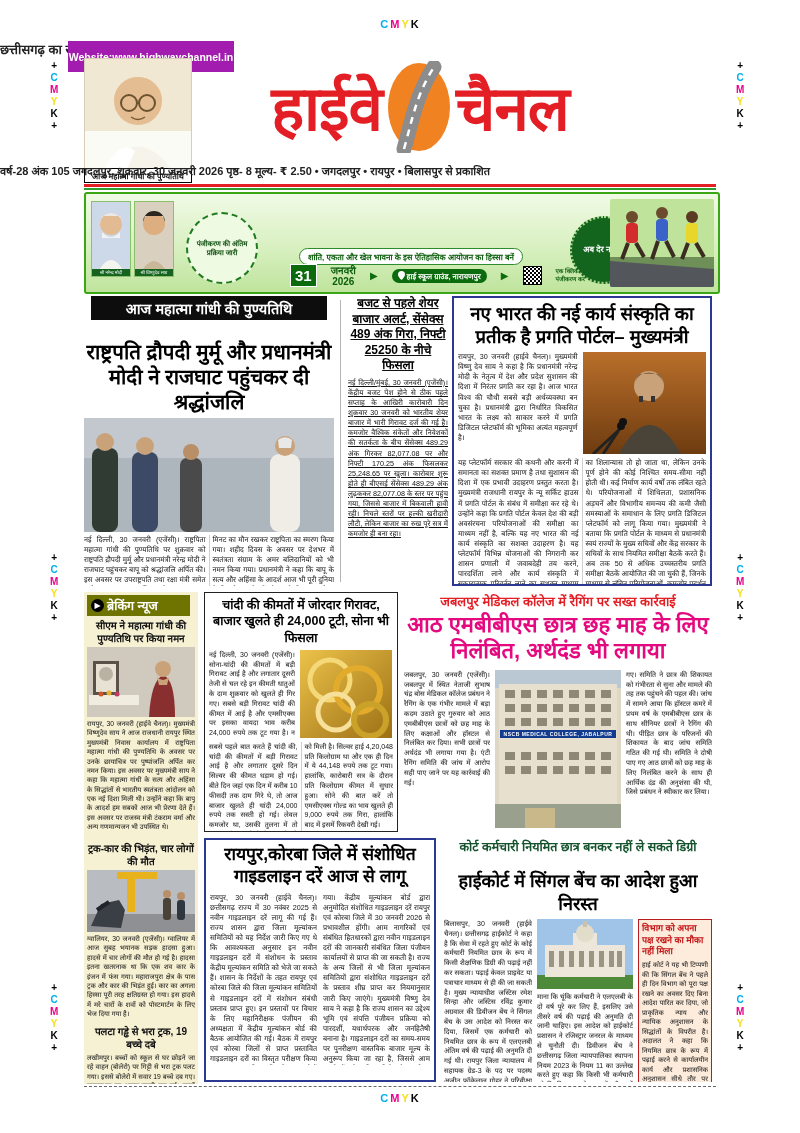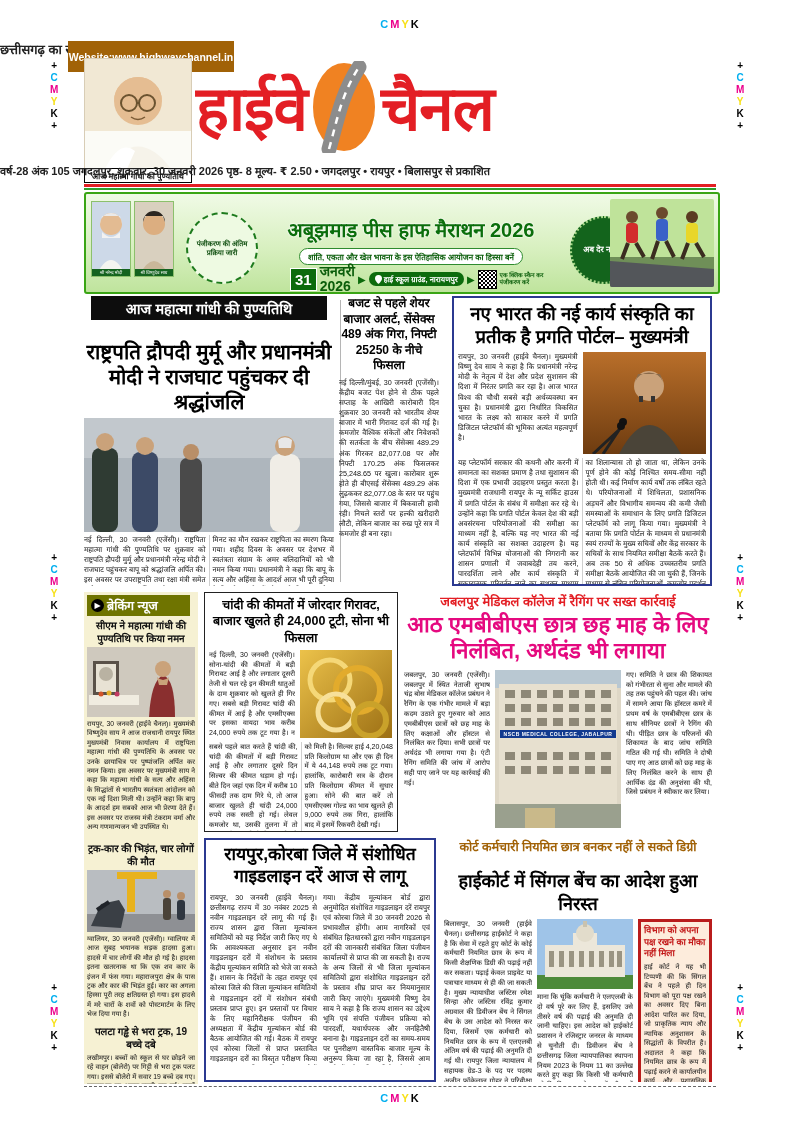--- a/index.html
+++ b/index.html
@@ -9,26 +9,26 @@
   .center{}
   .jus{text-align:justify;}
   .clip{overflow:hidden;}
 
   
   .cmykword{display:flex;justify-content:center;gap:1px;font-weight:bold;font-size:11px;letter-spacing:1px;}
   .reg{display:flex;flex-direction:column;align-items:center;font-weight:bold;font-size:10px;line-height:1.2;}
 
   
   .tagline{width:100%;top:40px;left:0;font-size:13px;font-weight:bold;color:#222;}
-  .website{left:68px;top:41px;width:166px;height:31px;background:#a16207;color:#fff;
+  .website{left:68px;top:41px;width:166px;height:31px;background:#a21caf;color:#fff;
            font-size:10.5px;font-weight:bold;display:flex;align-items:center;justify-content:center;}
   .gandhi{left:84px;top:58px;width:106px;height:110px;background:#f3ead9;border:1px solid #d8cdb6;}
   .gandhi-cap{left:84px;top:168px;width:106px;border:1px solid #000;font-size:8px;font-weight:bold;
               text-align:center;padding:1px 0;background:#fff;}
-  .logo-row{left:196px;top:58px;width:448px;height:102px;display:flex;align-items:center;justify-content:flex-start;gap:4px;}
+  .logo-row{left:196px;top:58px;width:448px;height:102px;display:flex;align-items:center;justify-content:center;gap:4px;}
   .logo-txt{font-size:62px;font-weight:800;color:#e31e24;line-height:1;letter-spacing:-1px;}
   .issue{width:100%;top:163px;left:0;font-size:11px;font-weight:bold;color:#222;}
   .rule-red{left:84px;top:184px;width:632px;height:3px;background:#e31e24;}
   .rule-green{left:84px;top:188px;width:632px;height:2px;background:#2e9e2e;}
 
   
   .banner{left:84px;top:192px;width:632px;height:98px;border:2px solid #3aa515;border-radius:3px;
           background:linear-gradient(180deg,#f0fae6 0%,#d8f0c0 55%,#bfe49d 100%);}
   .b-photo{position:absolute;width:38px;height:74px;top:7px;overflow:hidden;border:1px solid #8cc06c;}
   .b-cap{position:absolute;bottom:0;left:0;right:0;background:#14631f;color:#fff;font-size:4.5px;
@@ -37,23 +37,23 @@
            text-align:center;font-weight:bold;}
   .badge-l{left:100px;top:18px;width:60px;height:60px;background:#eefae2;border:2px dashed #1d7a1d;
            color:#145214;font-size:7px;line-height:1.3;padding:4px;}
   .badge-r{left:484px;top:22px;width:56px;height:56px;background:#13641c;border:2px dotted #a9d98a;
            color:#fff;font-size:8px;line-height:1.3;padding:4px;}
   .b-title{left:170px;top:22px;width:310px;text-align:center;color:#0b6e0b;font-weight:800;font-size:20px;
            text-shadow:0 0 2px #fff,0 0 2px #fff;}
   .b-sub{left:186px;top:52px;width:278px;text-align:center;}
   .b-sub span{display:inline-block;background:#fff;border:1px solid #2e8b2e;border-radius:9px;
               color:#0b5e0b;font-weight:bold;font-size:8px;padding:2px 8px;}
-  .b-datebox{left:204px;top:70px;display:flex;align-items:center;gap:3px;}
+  .b-datebox{left:204px;top:70px;display:flex;align-items:center;gap:14px;}
   .b-day{background:#0c6b0c;color:#fff;font-size:15px;font-weight:800;padding:2px 4px;border:1px solid #fff;}
-  .b-mon{color:#0b5e0b;font-weight:800;font-size:14px;line-height:1.1;text-align:left;}
+  .b-mon{color:#0b5e0b;font-weight:800;font-size:10px;line-height:1.1;text-align:center;}
   .b-arrow{color:#0c6b0c;font-size:10px;font-weight:bold;}
   .b-venue{display:flex;align-items:center;gap:2px;background:#0c6b0c;color:#fff;border-radius:8px;
            font-size:7.5px;font-weight:bold;padding:2px 6px;}
   .b-qr{width:17px;height:17px;background:
         repeating-linear-gradient(0deg,#000 0 2px,#fff 2px 4px),
         repeating-linear-gradient(90deg,#000 0 2px,#fff 2px 4px);background-blend-mode:difference;border:1px solid #000;}
   .b-qrlab{color:#0b5e0b;font-weight:bold;font-size:6px;line-height:1.2;width:58px;text-align:left;}
   .b-runners{left:524px;top:5px;width:104px;height:88px;overflow:hidden;border-radius:2px;}
 
   
@@ -71,23 +71,23 @@
   .leftcol{left:84px;top:592px;width:114px;height:492px;background:#f6f1d3;padding:3px;box-sizing:border-box;}
   .bn-bar{display:flex;align-items:center;gap:3px;background:#6f7400;color:#fff;font-weight:800;
           font-size:12.5px;padding:2px 4px;width:88%;}
   .bn-ico{width:13px;height:13px;border-radius:50%;background:#000;color:#fff;font-size:8px;
           display:flex;align-items:center;justify-content:center;flex:0 0 auto;}
   .bn-head{font-size:10px;font-weight:800;line-height:1.25;text-align:center;margin:4px 0 2px;}
   .bn-body{font-size:6.8px;line-height:1.38;text-align:justify;}
 
   .kicker-red{color:#e31e24;font-weight:800;font-size:13px;text-align:center;}
   .h-magenta{color:#e5097f;font-weight:800;font-size:22px;line-height:1.2;text-align:center;}
-  .kicker-teal{color:#a16207;font-weight:800;font-size:12.5px;text-align:center;}
-
-  .pinkbox{background:#fdecdc;border:3px solid #b91c1c;padding:3px;box-sizing:border-box;}
+  .kicker-teal{color:#14532d;font-weight:800;font-size:12.5px;text-align:center;}
+
+  .pinkbox{background:#fdecdc;border:1px solid #b91c1c;padding:3px;box-sizing:border-box;}
   .pink-h{color:#c21717;font-weight:800;font-size:9px;line-height:1.3;}
 
   .dashline{left:84px;top:1086px;width:632px;border-top:1.5px dashed #666;}
   .signbar{position:absolute;left:4%;right:4%;top:38%;background:#123a8f;color:#fff;font-size:5px;
            font-weight:bold;text-align:center;padding:1px 0;letter-spacing:.5px;}
 </style>
 </head>
 <body>
 
 <div class="sheet">
@@ -203,21 +203,20 @@
       <svg width="38" height="74" viewBox="0 0 38 74">
         <rect width="38" height="74" fill="#d9d0bf"></rect>
         <circle cx="19" cy="22" r="11" fill="#dcae80"></circle>
         <path d="M8 20 a11 11 0 0 1 22 0 l-2 -6 -18 0 z" fill="#2c2620"></path>
         <path d="M4 74 q15 -30 30 0 z" fill="#c9b79a"></path>
       </svg>
       <div class="b-cap">श्री विष्णुदेव साय</div>
     </div>
 
     <div class="b-badge badge-l">पंजीकरण की अंतिम प्रक्रिया जारी</div>
-    <div class="b-title abs">अबूझमाड़ पीस हाफ मैराथन 2026</div>
     <div class="b-sub abs">
       <span>शांति, एकता और खेल भावना के इस ऐतिहासिक आयोजन का हिस्सा बनें</span>
     </div>
 
     <div class="b-datebox abs">
       <span class="b-day">31</span>
       <span class="b-mon">
         <span>जनवरी</span><br>
         <span>2026</span>
       </span>
@@ -275,21 +274,21 @@
         <rect x="186" y="36" width="30" height="78" rx="9" fill="#f0ede6"></rect>
         <circle cx="201" cy="28" r="10" fill="#caa27a"></circle>
         <path d="M194 22 a10 10 0 0 1 14 0 l-1 8 -12 0 z" fill="#e8e8e8"></path>
       </svg>
     </div>
     <div class="body-sm jus cols2 clip" style="margin-top:3px;height:76px;">नई दिल्ली, 30 जनवरी (एजेंसी)। राष्ट्रपिता महात्मा गांधी की पुण्यतिथि पर शुक्रवार को राष्ट्रपति द्रौपदी मुर्मू और प्रधानमंत्री नरेन्द्र मोदी ने राजघाट पहुंचकर बापू को श्रद्धांजलि अर्पित की। इस अवसर पर उपराष्ट्रपति तथा रक्षा मंत्री समेत कई गणमान्यजन उपस्थित रहे। राजघाट पर सर्वधर्म प्रार्थना सभा आयोजित की गई और दो मिनट का मौन रखकर राष्ट्रपिता का स्मरण किया गया। शहीद दिवस के अवसर पर देशभर में स्वतंत्रता संग्राम के अमर बलिदानियों को भी नमन किया गया। प्रधानमंत्री ने कहा कि बापू के सत्य और अहिंसा के आदर्श आज भी पूरी दुनिया के लिए प्रेरणा स्रोत हैं और उनके दिखाए मार्ग पर चलकर ही विकसित भारत का संकल्प पूरा होगा।</div>
   </div>
 
   <div class="abs vline" style="left:340px;top:300px;height:282px;"></div>
 
-  <div class="abs clip" style="left:339px;top:296px;width:100px;height:290px;">
+  <div class="abs clip" style="left:348px;top:296px;width:100px;height:290px;text-decoration:underline;">
     <div class="h-med">बजट से पहले शेयर बाजार अलर्ट, सेंसेक्स 489 अंक गिरा, निफ्टी 25250 के नीचे फिसला</div>
     <div class="body-sm jus clip" style="margin-top:4px;height:210px;">नई दिल्ली/मुंबई, 30 जनवरी (एजेंसी)। केंद्रीय बजट पेश होने से ठीक पहले सप्ताह के आखिरी कारोबारी दिन शुक्रवार 30 जनवरी को भारतीय शेयर बाजार में भारी गिरावट दर्ज की गई है। कमजोर वैश्विक संकेतों और निवेशकों की सतर्कता के बीच सेंसेक्स 489.29 अंक गिरकर 82,077.08 पर और निफ्टी 170.25 अंक फिसलकर 25,248.65 पर खुला। कारोबार शुरू होते ही बीएसई सेंसेक्स 489.29 अंक लुढ़ककर 82,077.08 के स्तर पर पहुंच गया, जिससे बाजार में बिकवाली हावी रही। निचले स्तरों पर हल्की खरीदारी लौटी, लेकिन बाजार का रुख पूरे सत्र में कमजोर ही बना रहा।</div>
   </div>
 
   <div class="abs bluebox clip" style="left:452px;top:296px;width:260px;height:290px;">
     <div class="h-box">नए भारत की नई कार्य संस्कृति का प्रतीक है प्रगति पोर्टल– मुख्यमंत्री</div>
     <div style="display:flex;gap:5px;margin-top:4px;justify-content:center;">
       <div class="body-sm jus clip" style="width:120px;height:102px;">रायपुर, 30 जनवरी (हाईवे चैनल)। मुख्यमंत्री विष्णु देव साय ने कहा है कि प्रधानमंत्री नरेन्द्र मोदी के नेतृत्व में देश और प्रदेश सुशासन की दिशा में निरंतर प्रगति कर रहा है। आज भारत विश्व की चौथी सबसे बड़ी अर्थव्यवस्था बन चुका है। प्रधानमंत्री द्वारा निर्धारित विकसित भारत के लक्ष्य को साकार करने में प्रगति डिजिटल प्लेटफॉर्म की भूमिका अत्यंत महत्वपूर्ण है।</div>
       <div class="photo clip" style="width:124px;height:102px;">
         <svg width="124" height="102" viewBox="0 0 124 102">

